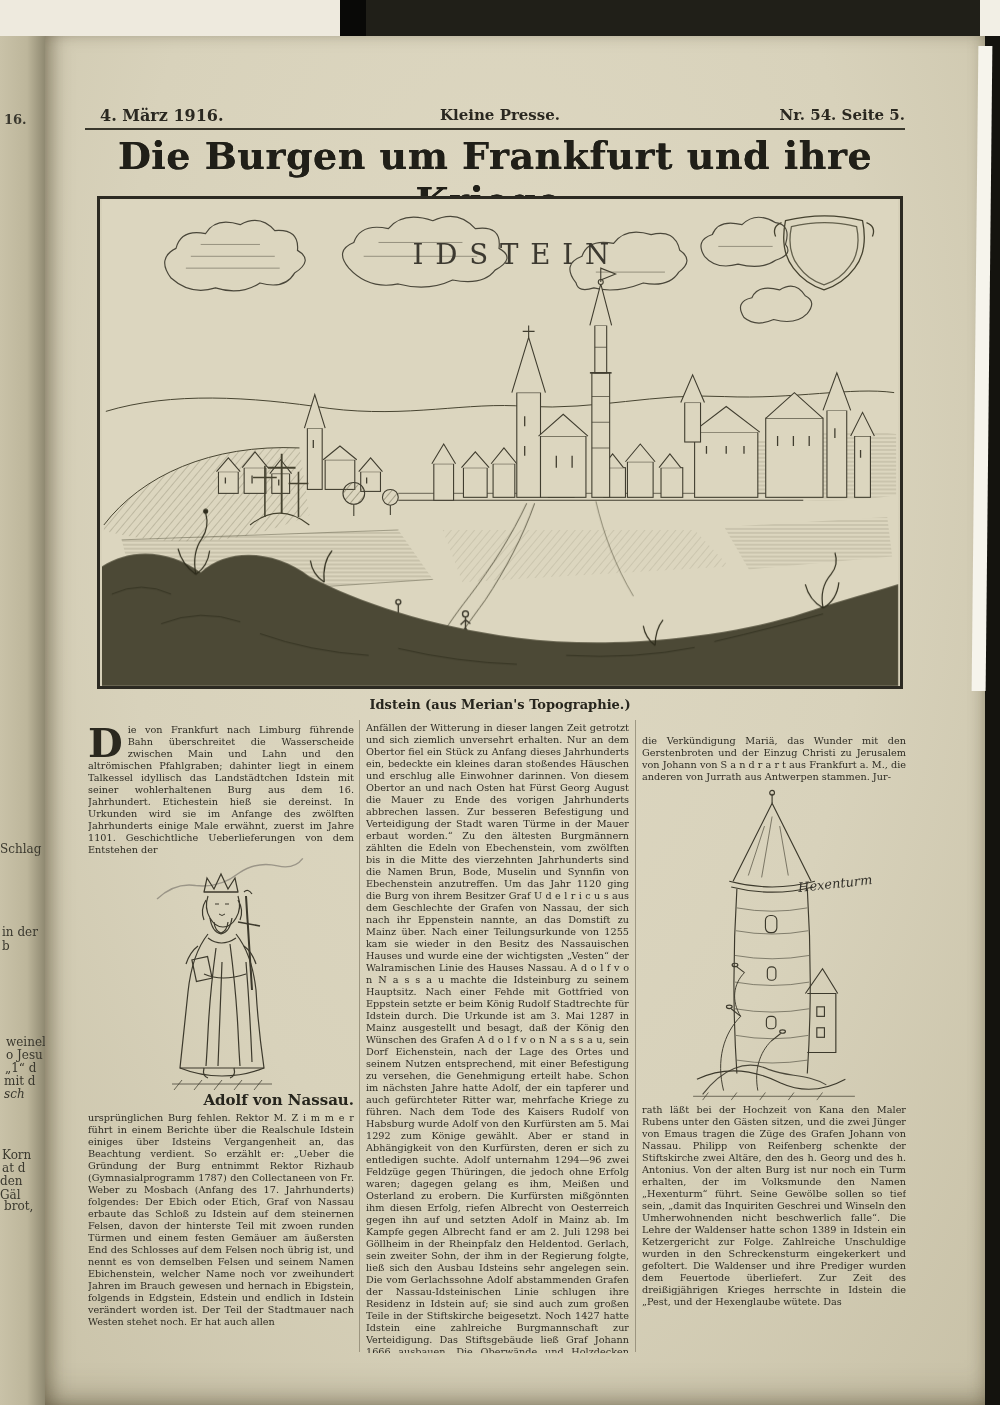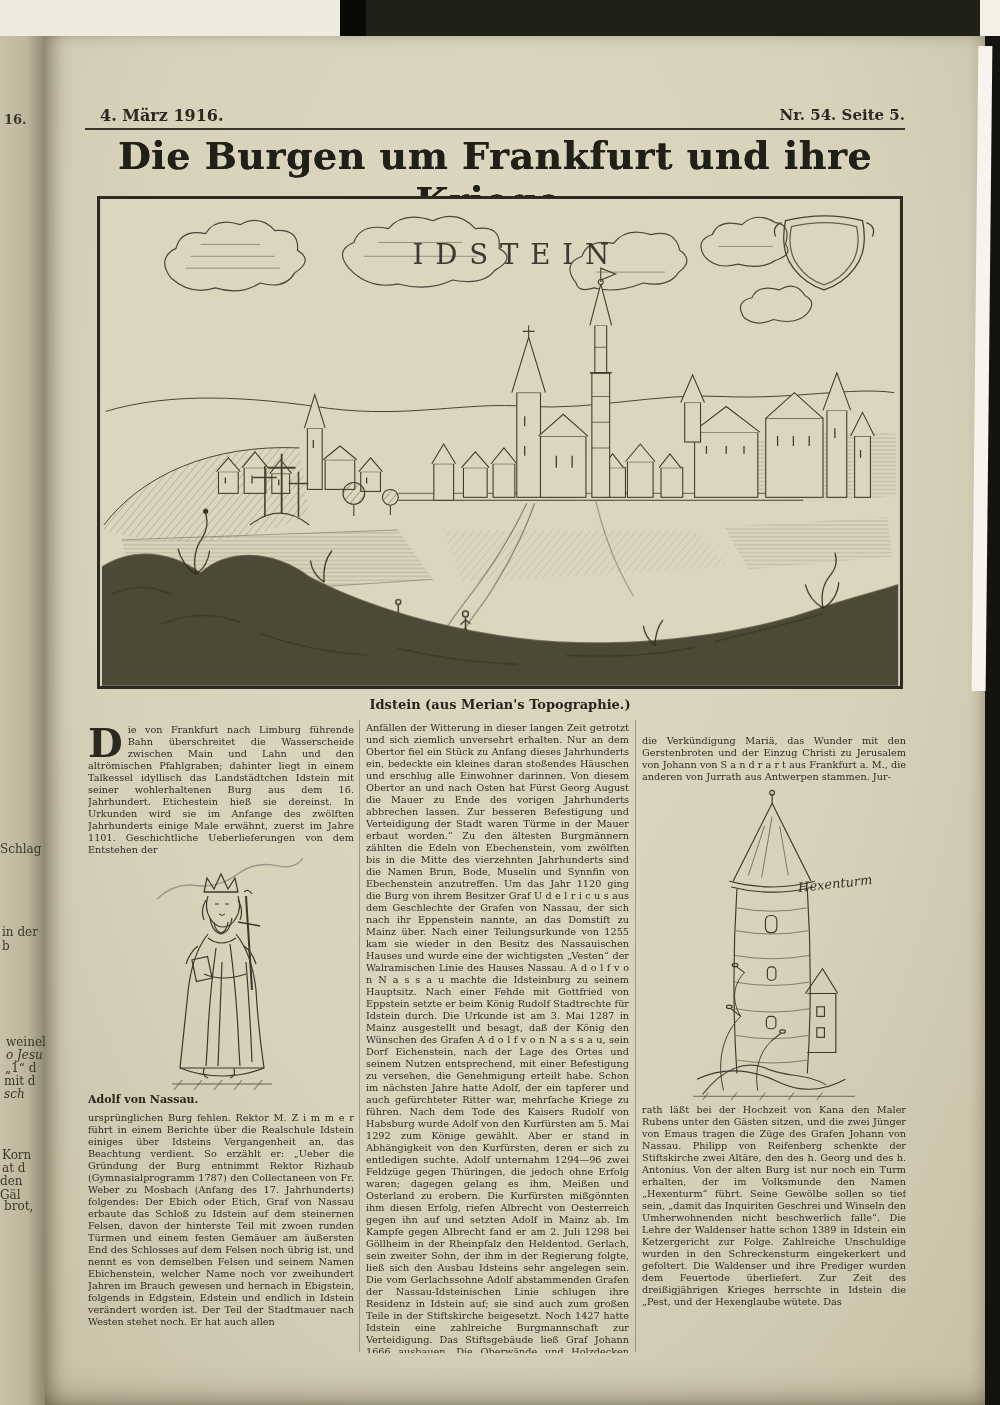--- a/index.html
+++ b/index.html
@@ -37,21 +37,21 @@
   .col { font-size:9.7px; line-height:12px; text-align:justify; color:#2e2c24; overflow:hidden; }
   .col-left  { left:88px;  top:724px; width:266px; height:628px; }
   .col-mid   { left:366px; top:722px; width:263px; height:631px; }
   .col-right { left:642px; top:724px; width:264px; height:630px;margin-top:11px; }
   .para { margin:0 0 2px 0; }
   .dropcap { float:left; font-size:40px; line-height:34px; font-weight:bold; padding:2px 5px 0 0; color:#2a281f; }
 
   .fig { position:relative; }
   .fig-adolf { width:150px; margin:6px auto 0; }
   .fig-tower { width:200px; margin:5px auto 2px; }
-  .fig-caption { text-align:left; font-weight:bold; font-size:11px; margin:2px 0 6px; color:#26251d; }
+  .fig-caption { text-align:right; font-weight:bold; font-size:15px; margin:2px 0 6px; color:#26251d; }
   .tower-label { position:absolute; left:124px; top:90px; transform:rotate(-6deg); font-style:italic;
                  font-size:13px; color:#33312a; white-space:nowrap; }
 
   .frag { position:absolute; font-size:12px; color:#3a382e; }
   .frag-big { font-size:13px; font-weight:bold; }
 
   svg { display:block; }
 </style>
 </head>
 <body>
@@ -61,33 +61,34 @@
   <div class="abs band-left"></div>
   <div class="abs band-black"></div>
   <div class="abs band-dark"></div>
   <div class="abs band-right"></div>
 
   <div class="abs prev">
     <span class="frag frag-big" style="left:4px;  top:76px;">16.</span>
     <span class="frag" style="left:0;   top:806px;">Schlag</span>
     <span class="frag" style="left:2px; top:889px;">in der b</span>
     <span class="frag" style="left:6px; top:999px;">weinel</span>
-    <span class="frag" style="left:6px; top:1012px;font-style:italic;">o Jesu</span>
+    <span class="frag" style="left:6px; top:1012px;">o Jesu</span>
     <span class="frag" style="left:5px; top:1025px;">„1“ d</span>
     <span class="frag" style="left:4px; top:1038px;">mit d</span>
     <span class="frag" style="left:4px; top:1051px;font-style:italic;">sch</span>
     <span class="frag" style="left:2px; top:1112px;">Korn</span>
     <span class="frag" style="left:2px; top:1125px;">at d</span>
     <span class="frag" style="left:0;   top:1138px;">den Gäl</span>
     <span class="frag" style="left:4px; top:1163px;">brot,</span>
   </div>
 
   <div class="abs paper"></div>
   <div class="abs sliver"></div>
 
+  <div class="abs header-masthead">Kleine Presse.</div>
   <div class="abs header-date">4. März 1916.</div>
   <div class="abs header-issue">Nr. 54. Seite 5.</div>
   <div class="abs rule"></div>
 
   <h1 class="abs headline">Die Burgen um Frankfurt und ihre Kriege.</h1>
 
   <div class="abs frame">
     <svg viewBox="0 0 806 493" width="800" height="487">
       <defs>
         <pattern id="hA" width="6" height="6" patternUnits="userSpaceOnUse" patternTransform="rotate(40)">

